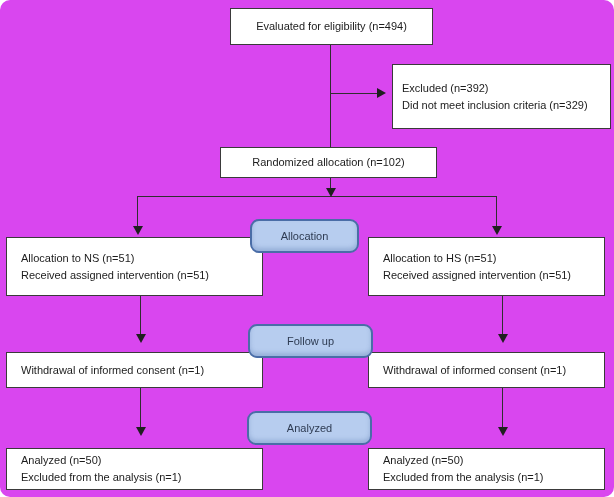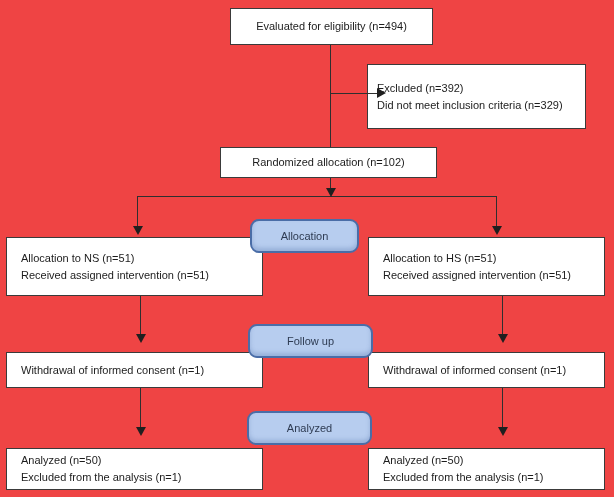--- a/index.html
+++ b/index.html
@@ -1,18 +1,18 @@
 <!DOCTYPE html>
 <html><head>
 <meta charset="utf-8">
 <style>
   html,body{margin:0;padding:0;background:#ffffff;}
   #canvas{
-    position:relative;width:614px;height:497px;background:#ef4444;overflow:hidden;
-    font-family:"Liberation Sans","DejaVu Sans",sans-serif;color:#1c1c1c;
+    position:relative;width:614px;height:497px;background:#d946ef;overflow:hidden;
+    font-family:"Liberation Sans","DejaVu Sans",sans-serif;color:#1c1c1c;border-radius:10px;
   }
   .box{
     position:absolute;background:#ffffff;border:1px solid #3a3a3a;
     font-size:11px;line-height:17px;box-sizing:border-box;
   }
   .box.center{display:flex;align-items:center;justify-content:center;text-align:center;}
   .box.leftpad{display:flex;flex-direction:column;justify-content:center;padding-left:14px;padding-right:6px;}
   .stage{
     position:absolute;border:2px solid #4a6da7;background:#b7cdef;border-radius:9px;
     display:flex;align-items:center;justify-content:center;
@@ -60,21 +60,21 @@
 
   <div class="vline" style="left:140px;top:388px;height:40px;"></div>
   <div class="arrow-down" style="left:136px;top:427px;"></div>
   <div class="vline" style="left:502px;top:388px;height:40px;"></div>
   <div class="arrow-down" style="left:498px;top:427px;"></div>
 
   <div class="box center" style="left:230px;top:8px;width:203px;height:37px;">
     <span>Evaluated for eligibility (n=494)</span>
   </div>
 
-  <div class="box leftpad" style="left:367px;top:64px;width:219px;height:65px;padding-left:9px;">
+  <div class="box leftpad" style="left:392px;top:64px;width:219px;height:65px;padding-left:9px;">
     <div>Excluded (n=392)</div>
     <div>Did not meet inclusion criteria (n=329)</div>
   </div>
 
   <div class="box center" style="left:220px;top:147px;width:217px;height:31px;">
     <span>Randomized allocation (n=102)</span>
   </div>
 
   <div class="box leftpad" style="left:6px;top:237px;width:257px;height:59px;">
     <div>Allocation to NS (n=51)</div>

